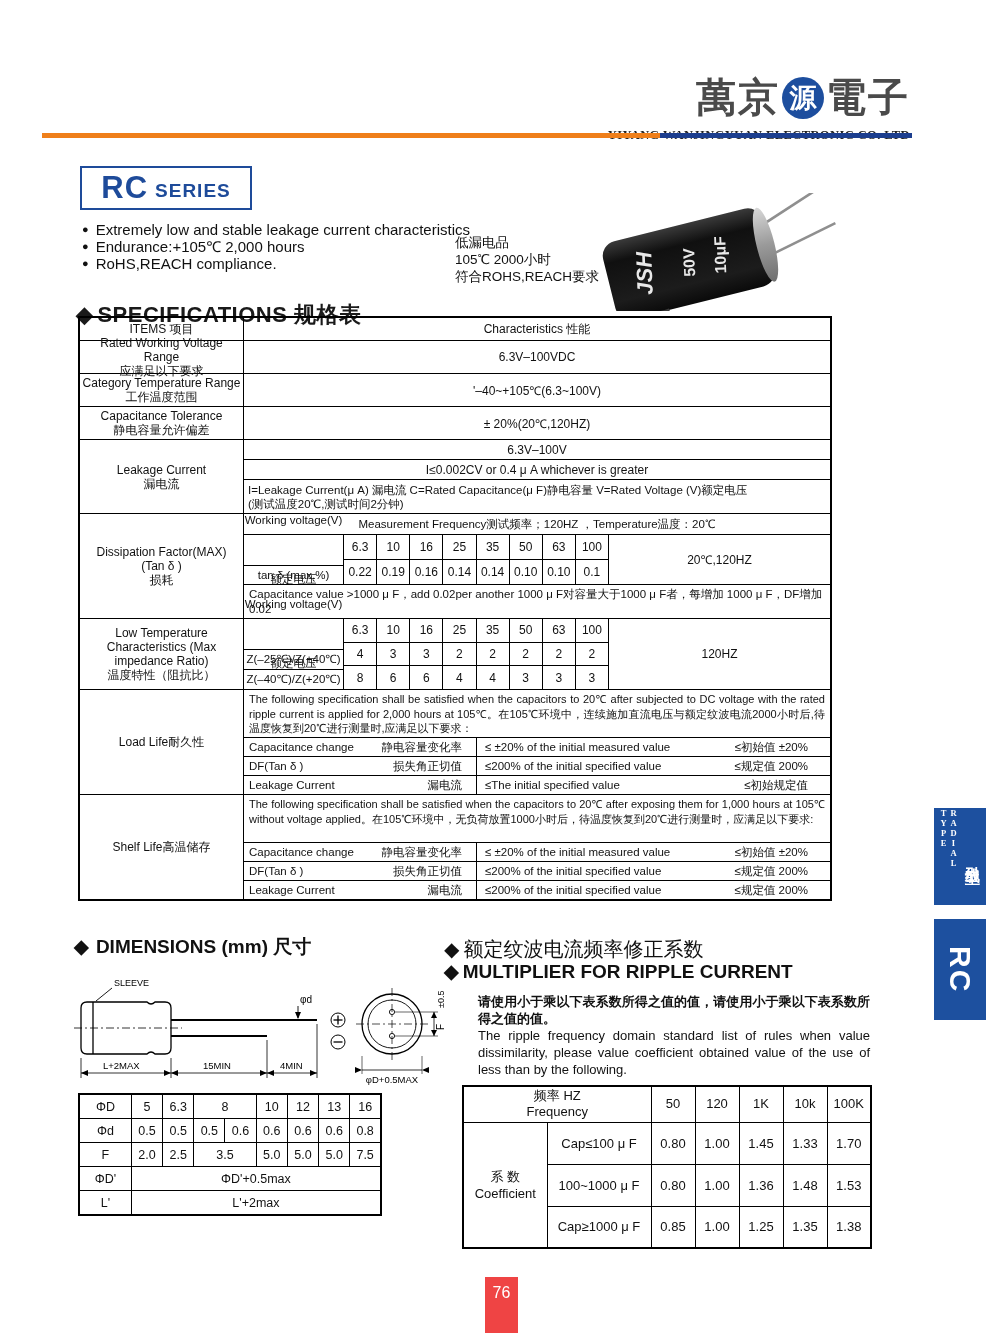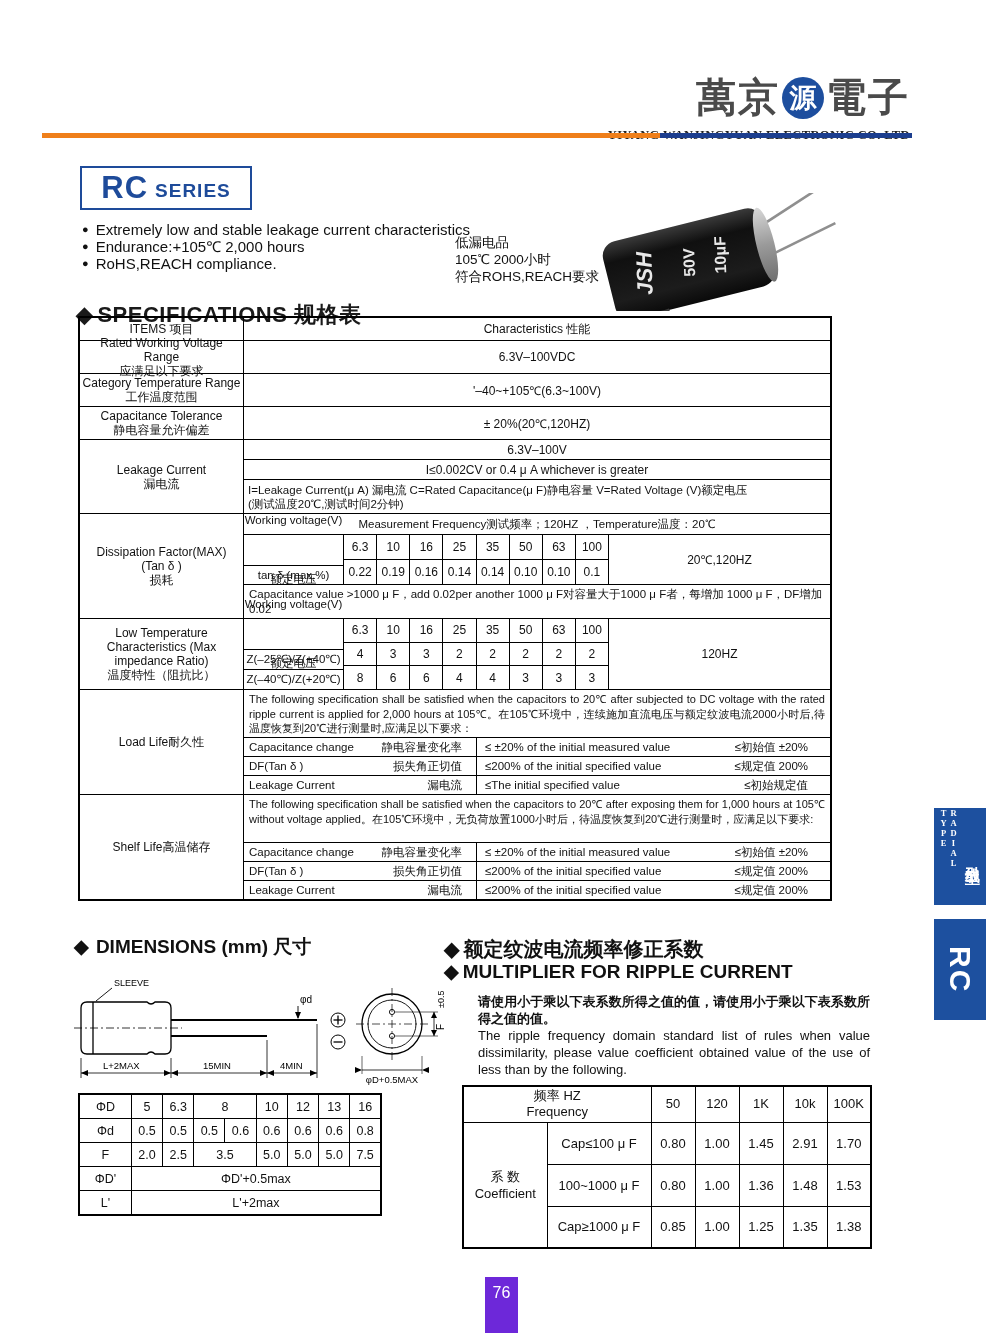--- a/index.html
+++ b/index.html
@@ -24,21 +24,21 @@
   .bullet{display:flex;align-items:flex-start;gap:7px;}
   .bullet::before{content:"●";font-size:11px;line-height:17px;}
   .bullets-zh{position:absolute;left:455px;top:234px;font-size:13.5px;line-height:17px;}
 
   
   .cap-photo{position:absolute;left:588px;top:193px;}
 
   
   .h-spec{position:absolute;left:76px;top:300px;font-size:22px;font-weight:bold;color:#1a1a1a;letter-spacing:.5px;}
   .h-dim{position:absolute;left:74px;top:934px;font-size:19px;font-weight:bold;}
-  .h-rip-zh{position:absolute;left:444px;top:936px;font-size:20px;font-weight:bold;}
+  .h-rip-zh{position:absolute;left:444px;top:936px;font-size:20px;font-weight:normal;}
   .h-rip-en{position:absolute;left:444px;top:960px;font-size:19px;font-weight:bold;}
   .dia::before{content:"◆";margin-right:4px;}
   .dia-sp::before{content:"◆ ";margin-right:2px;}
 
   
   .spec{position:absolute;left:78px;top:316px;width:754px;border:2px solid #000;box-sizing:border-box;font-size:12px;}
   .spec *{box-sizing:border-box;}
   .srow{display:flex;border-top:1px solid #000;}
   .srow:first-child{border-top:none;}
   .lcol{width:164px;border-right:1px solid #000;display:flex;flex-direction:column;align-items:center;justify-content:center;text-align:center;line-height:14px;padding:2px;}
@@ -81,21 +81,21 @@
   .riptab td,.riptab th{border:1px solid #000;text-align:center;padding:0;font-weight:normal;}
   .riptab .hd{height:36px;line-height:16px;}
   .riptab .dr{height:42px;}
 
   
   .tab1{position:absolute;left:934px;top:808px;width:52px;height:97px;background:#1d509f;color:#fff;display:flex;align-items:center;justify-content:center;gap:4px;}
   .tab1-en{writing-mode:vertical-rl;text-orientation:upright;font-family:"Liberation Serif",serif;font-size:8.5px;font-weight:bold;letter-spacing:0px;line-height:10px;}
   .tab1-zh{writing-mode:vertical-rl;text-orientation:upright;font-size:15px;font-weight:bold;letter-spacing:2px;}
   .tab2{position:absolute;left:934px;top:919px;width:52px;height:101px;background:#1d509f;color:#fff;display:flex;align-items:center;justify-content:center;}
   .tab2-txt{writing-mode:vertical-rl;font-size:30px;font-weight:bold;letter-spacing:2px;}
-  .pagenum{position:absolute;left:485px;top:1277px;width:33px;height:56px;background:#6d28d9;color:#fff;font-size:16px;text-align:center;padding-top:7px;box-sizing:border-box;}
+  .pagenum{position:absolute;left:485px;top:1277px;width:33px;height:56px;background:#ef4444;color:#fff;font-size:16px;text-align:center;padding-top:7px;box-sizing:border-box;}
 
   svg text{font-family:"Liberation Sans",sans-serif;}
 </style>
 </head>
 <body>
 
 <div class="page">
 
   <div class="logo-row">
     <div class="logo-line">
@@ -516,21 +516,21 @@
     </tr>
     <tr class="dr">
       <td rowspan="3">
         <div>系  数</div>
         <div>Coefficient</div>
       </td>
       <td>Cap≤100 μ F</td>
       <td>0.80</td>
       <td>1.00</td>
       <td>1.45</td>
-      <td>2.91</td>
+      <td>1.33</td>
       <td>1.70</td>
     </tr>
     <tr class="dr">
       <td>100~1000 μ F</td>
       <td>0.80</td>
       <td>1.00</td>
       <td>1.36</td>
       <td>1.48</td>
       <td>1.53</td>
     </tr>

